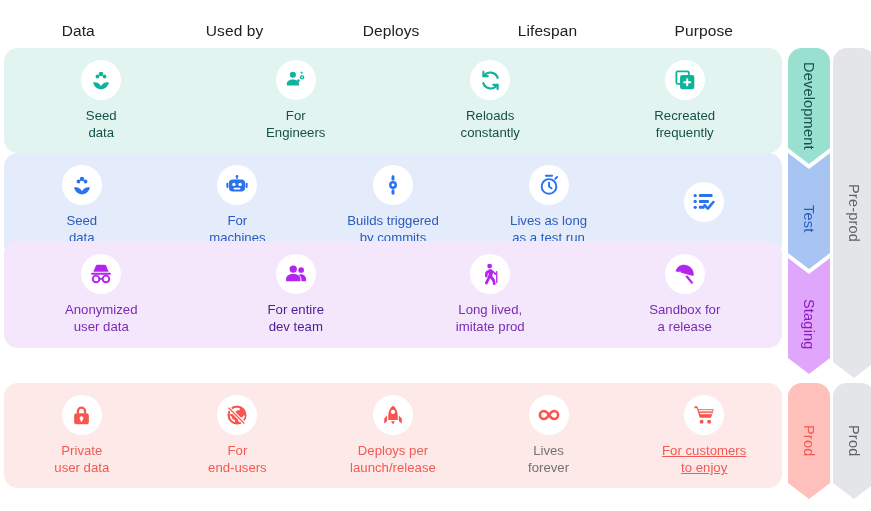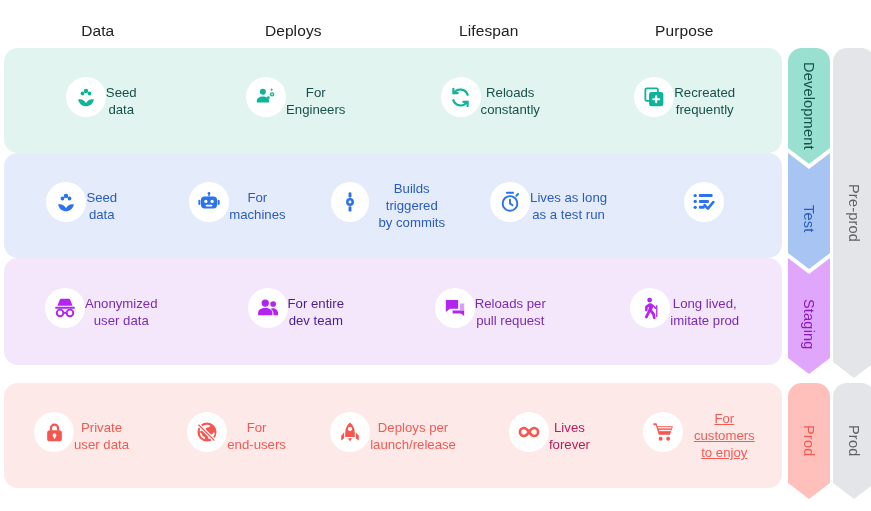--- a/index.html
+++ b/index.html
@@ -45,20 +45,21 @@
     position: absolute;
     left: 4px;
     width: 778px;
     border-radius: 14px;
     display: flex;
     align-items: center;
   }
   .cell {
     flex: 1 1 0;
     display: flex;
+    flex-direction: column;
     align-items: center;
     justify-content: center;
     padding: 0 16px;
     box-sizing: border-box;
   }
   .icon-circle {
     width: 40px;
     height: 40px;
     border-radius: 50%;
     background: #ffffff;
@@ -112,20 +113,21 @@
     border-top-right-radius: 14px;
   }
 </style>
 </head>
 <body>
 
 <div id="board">
 
   <div class="header-row">
     <div class="header-cell">Data</div>
+    <div class="header-cell">Used by</div>
     <div class="header-cell">Deploys</div>
     <div class="header-cell">Lifespan</div>
     <div class="header-cell">Purpose</div>
   </div>
 
   <div id="rows-host">
       <div class="stage-row" style="top: 48px; height: 105px; background: rgb(226, 244, 240);">
         <div class="cell">
           <div class="icon-circle">
             <svg width="22" height="22" viewBox="0 0 24 24" fill="#0fb39a">
@@ -238,21 +240,21 @@
               <circle cx="2.4" cy="11.4" r="1.8"></circle>
               <circle cx="2.4" cy="17.8" r="1.8"></circle>
               <rect x="6.4" y="3.4" width="15" height="3.2" rx="1.1"></rect>
               <rect x="6.4" y="9.8" width="11" height="3.2" rx="1.1"></rect>
               <rect x="6.4" y="16.2" width="6.4" height="3.2" rx="1.1"></rect>
               <path d="M12.6 15.4l3.6 3.8 6-7.2" fill="none" stroke="#2a72f0" stroke-width="2.8" stroke-linecap="round" stroke-linejoin="round"></path>
             </svg>
           </div>
         </div>
       </div>
-      <div class="stage-row" style="top: 258px; height: 107px; background: rgb(244, 230, 251);">
+      <div class="stage-row" style="top: 241px; height: 107px; background: rgb(244, 230, 251);">
         <div class="cell">
           <div class="icon-circle">
             <svg width="22" height="22" viewBox="0 0 24 24" fill="#b324f0">
               <path d="M6.1 3.5C6.5 2.5 7.4 2 8.4 2h7.2c1 0 1.9.5 2.3 1.5l2.4 6.1H3.7z"></path>
               <rect x="1.2" y="10.6" width="21.6" height="2.1" rx="1"></rect>
               <circle cx="6.6" cy="17.4" r="3.6" fill="none" stroke="#b324f0" stroke-width="2.1"></circle>
               <circle cx="17.4" cy="17.4" r="3.6" fill="none" stroke="#b324f0" stroke-width="2.1"></circle>
               <path d="M10 17.2h4" stroke="#b324f0" stroke-width="2.1"></path>
             </svg>
           </div>
@@ -267,38 +269,38 @@
               <circle cx="17.6" cy="7.6" r="3.1"></circle>
               <path d="M17.6 12.2c-1 0-2 .2-2.8.5 1.9 1.2 3.1 3 3.1 5v2.3h5.1v-2.6c0-2.6-2.4-5.2-5.4-5.2z"></path>
             </svg>
           </div>
           <div class="cell-label" style="color: #4c1d95;">For entire
 dev team</div>
         </div>
         <div class="cell">
           <div class="icon-circle">
             <svg width="22" height="22" viewBox="0 0 24 24" fill="#b324f0">
-              <path d="M2 3.2h13.4v9.6H6.4L2 16.4z"></path>
-              <path d="M9.4 14.4h12.6V7.2h-4.6v7.2z" opacity=".45"></path>
-              <path d="M17.4 14.6H22v6.2l-3.4-2.8H9.4v-3.4z"></path>
-            </svg>
-          </div>
-          <div class="cell-label" style="color: rgb(122, 43, 181);">Reloads per
-pull request</div>
-        </div>
-        <div class="cell">
-          <div class="icon-circle">
-            <svg width="22" height="22" viewBox="0 0 24 24" fill="#b324f0">
               <circle cx="11.6" cy="3.4" r="2.6"></circle>
               <path d="M13.7 7.1c-.8-.5-2-.6-2.9 0L7.6 9.3c-.6.4-.9 1-.9 1.7l-.1 3.3c0 .8.6 1.4 1.4 1.4s1.4-.7 1.4-1.5l.1-2.5 1.7-1-1.6 4.6 -3 6c-.4.8 0 1.7.8 2 .7.3 1.6 0 1.9-.8l2.9-5.8 2.3 2.9.7 3.4c.2.8 1 1.3 1.8 1.1.8-.2 1.3-1 1.1-1.8l-.8-3.9c-.1-.3-.2-.6-.4-.9l-2.6-3.3 1.3-3.9 1.4 2.2c.3.5 1 .7 1.5.3.5-.3.6-1 .3-1.5z"></path>
               <path d="M19.2 8.6c.5 0 .9.4.9.9v11.9c0 .4-.3.7-.7.7s-.7-.3-.7-.7V9.5c0-.5.1-.9.5-.9z"></path>
             </svg>
           </div>
           <div class="cell-label" style="color: rgb(122, 43, 181);">Long lived,
 imitate prod</div>
+        </div>
+        <div class="cell">
+          <div class="icon-circle">
+            <svg width="22" height="22" viewBox="0 0 24 24" fill="#b324f0">
+              <path d="M12.6 2.1C7.6 1.3 3 4.3 1.7 9.1l19.5 5.2C22.6 9.5 19 3.3 12.6 2.1z"></path>
+              <path d="M14.4 13.3l6.7 8.2-1.9 1.5-6.8-8.3z"></path>
+              <circle cx="6.4" cy="10.4" r="1.5" fill="#fff" opacity=".55"></circle>
+            </svg>
+          </div>
+          <div class="cell-label" style="color: rgb(122, 43, 181);">Sandbox for
+a release</div>
         </div>
       </div>
       <div class="stage-row" style="top: 383px; height: 105px; background: rgb(252, 233, 232);">
         <div class="cell">
           <div class="icon-circle">
             <svg width="21" height="21" viewBox="0 0 24 24" fill="#f6564f">
               <path d="M6.6 9.6V7.2a5.4 5.4 0 0 1 10.8 0v2.4h-2.6V7.2a2.8 2.8 0 0 0-5.6 0v2.4z"></path>
               <rect x="3.6" y="9.4" width="16.8" height="12.6" rx="3"></rect>
               <circle cx="12" cy="15" r="2.1" fill="#fff"></circle>
               <rect x="11" y="15" width="2" height="4" rx="1" fill="#fff"></rect>
@@ -329,21 +331,21 @@
           </div>
           <div class="cell-label" style="color: rgb(242, 90, 84);">Deploys per
 launch/release</div>
         </div>
         <div class="cell">
           <div class="icon-circle">
             <svg width="24" height="24" viewBox="0 0 24 24" fill="none" stroke="#f6564f" stroke-width="2.6" stroke-linecap="round">
               <path d="M12 12c1.7-2.6 3.2-4 5.1-4a4 4 0 0 1 0 8c-1.9 0-3.4-1.4-5.1-4-1.7-2.6-3.2-4-5.1-4a4 4 0 0 0 0 8c1.9 0 3.4-1.4 5.1-4z"></path>
             </svg>
           </div>
-          <div class="cell-label" style="color: #be185d;">Lives
+          <div class="cell-label" style="color: #737373;">Lives
 forever</div>
         </div>
         <div class="cell">
           <div class="icon-circle">
             <svg width="22" height="22" viewBox="0 0 24 24" fill="#f6564f">
               <path d="M1.6 2.4h3.2l1 3.4h17L19.6 15H7.4L4.2 4.6H1.6z"></path>
               <rect x="6.4" y="6.6" width="15" height="1.5" fill="#fff" opacity=".9"></rect>
               <rect x="7.6" y="9.6" width="13" height="1.5" fill="#fff" opacity=".9"></rect>
               <circle cx="9.4" cy="19.4" r="2.1"></circle>
               <circle cx="17.6" cy="19.4" r="2.1"></circle>

